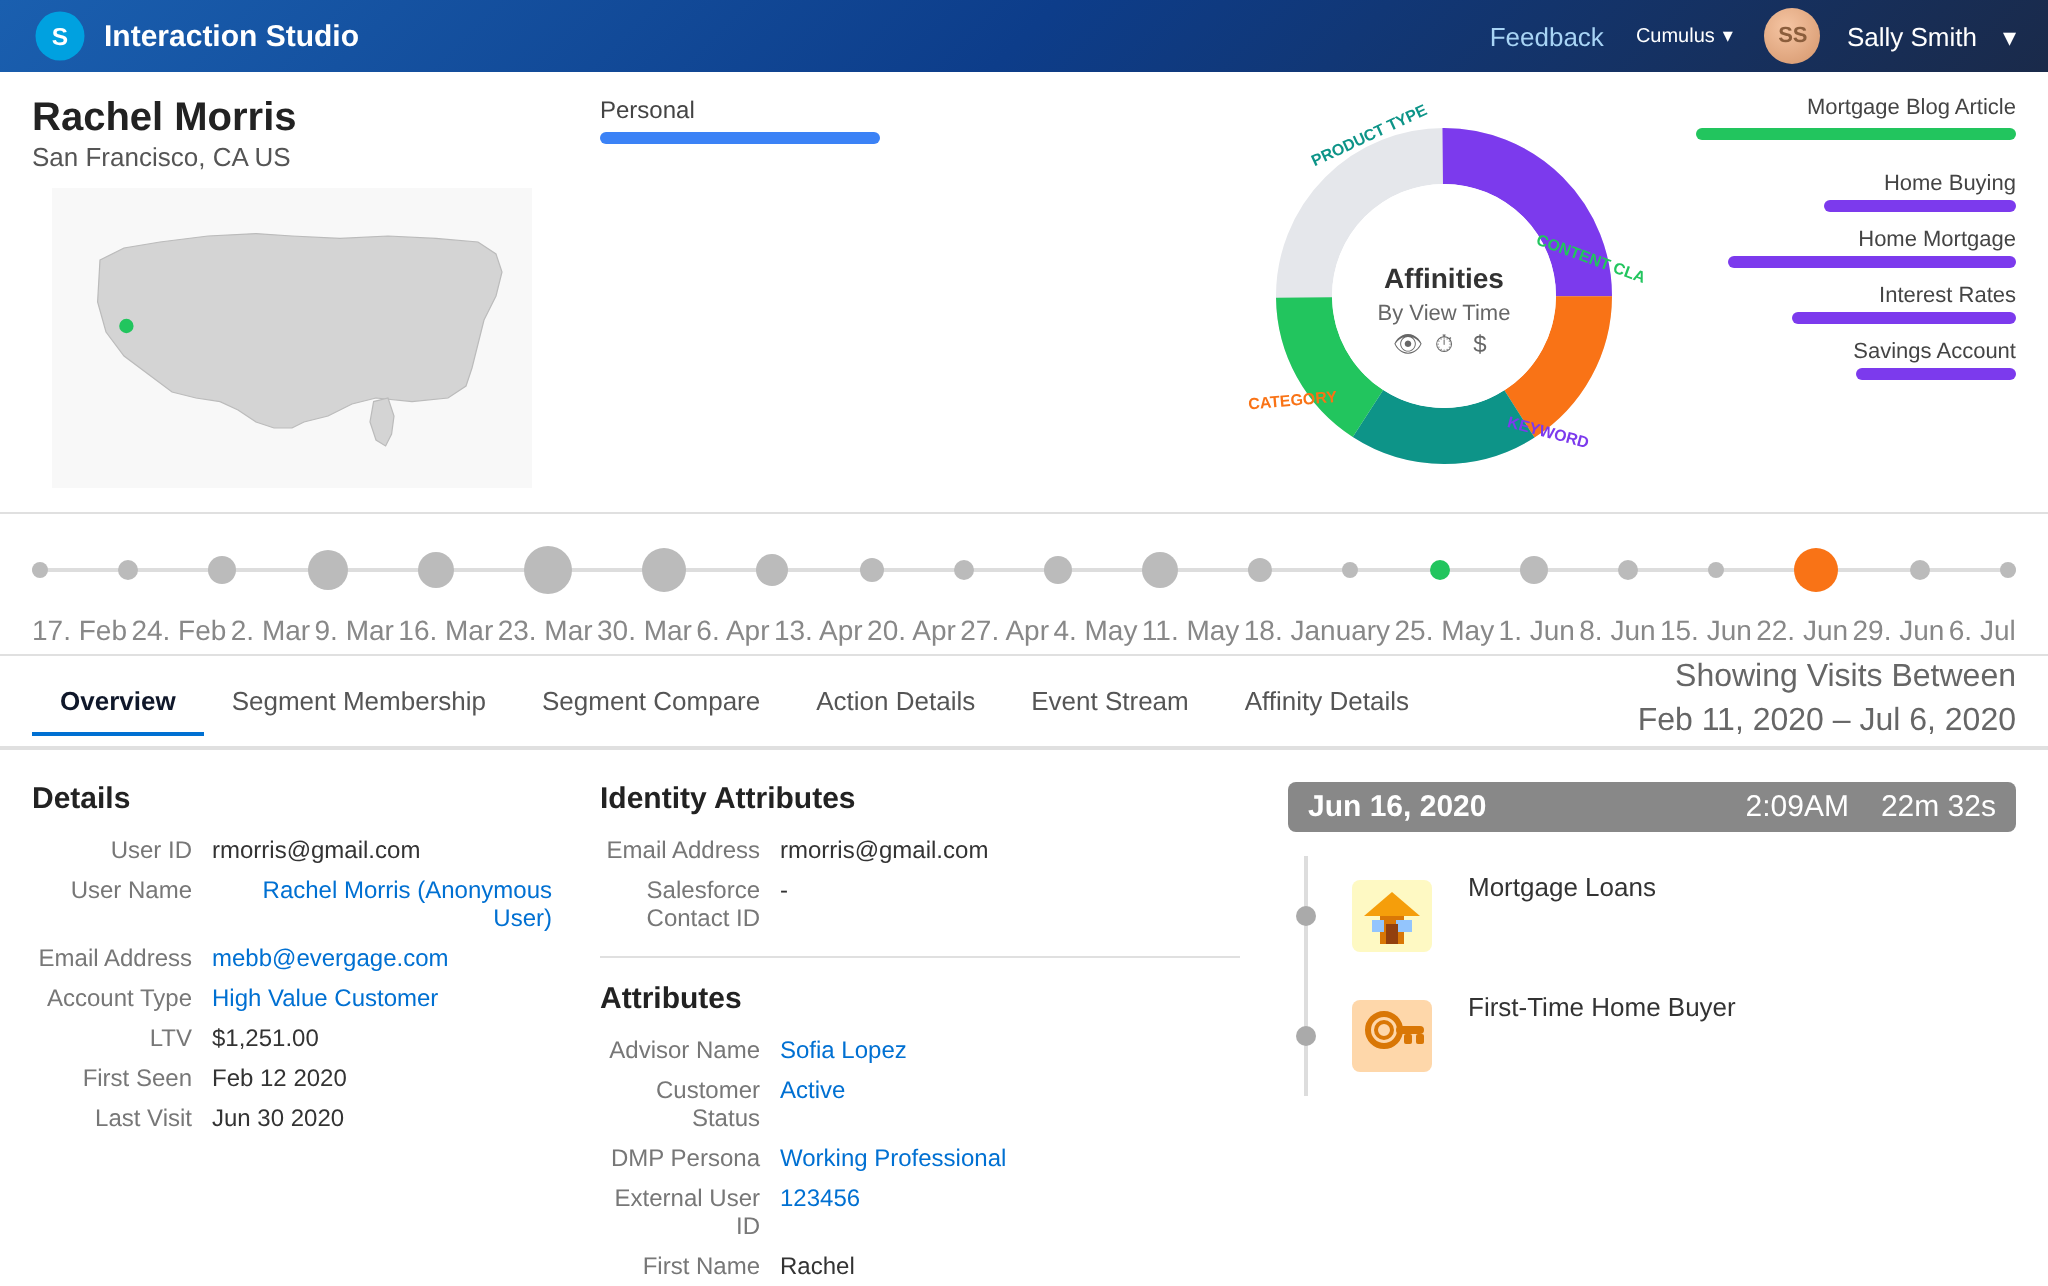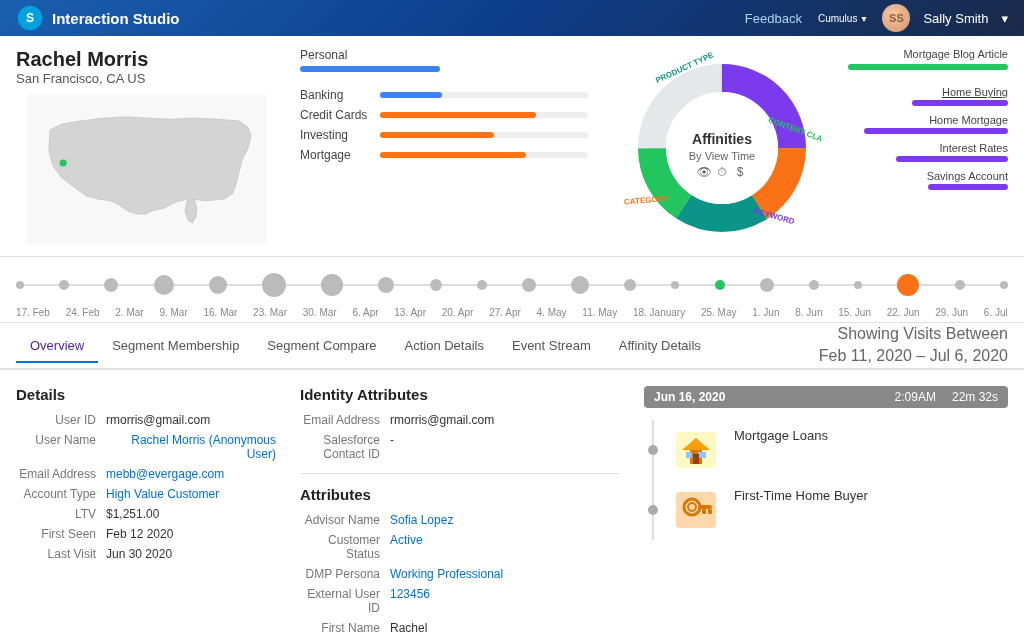--- a/index.html
+++ b/index.html
@@ -103,21 +103,21 @@
     }
     .timeline-dot {
       border-radius: 50%;
       background: #bbb;
     }
     .timeline-dot.green { background: #22c55e; }
     .timeline-dot.orange { background: #f97316; }
     .timeline-labels {
       display: flex;
       justify-content: space-between;
-      font-size: 10px;
+      font-size: 14px;
       color: #888;
       margin-top: 2px;
     }
 
     
     .tabs-section {
       background: white;
       border-bottom: 2px solid #e0e0e0;
       display: flex;
       align-items: center;
@@ -127,23 +127,23 @@
     .tabs { display: flex; gap: 0; }
     .tab {
       padding: 8px 14px;
       font-size: 13px;
       cursor: pointer;
       color: #555;
       border-bottom: 2px solid transparent;
       margin-bottom: -2px;
     }
     .tab.active {
-      color: #4c1d95;
+      color: #0f172a;
       border-bottom: 2px solid #0070d2;
-      font-weight: 400;
+      font-weight: 700;
     }
     .showing-visits {
       font-size: 16px;
       color: #666;
       text-align: right;
       line-height: 1.4;
     }
 
     
     .details-section {
@@ -166,21 +166,21 @@
 
     
     .event-header {
       display: flex;
       align-items: center;
       background: #888;
       color: white;
       padding: 4px 10px;
       border-radius: 4px;
       gap: 16px;
-      font-size: 12px;
+      font-size: 15px;
       margin-bottom: 12px;
     }
     .event-date { font-weight: 600; }
     .event-time { margin-left: auto; }
     .event-duration { }
 
     .event-item {
       display: flex;
       gap: 12px;
       padding: 8px 0;
@@ -262,47 +262,20 @@
         <circle cx="62" cy="115" r="6" fill="#22c55e"></circle>
       </svg>
     </div>
   </div>
 
   <div style="flex:1; padding: 0 8px;">
     <div style="margin-bottom:12px;">
       <div class="personal-label">Personal</div>
       <div class="personal-bar"></div>
     </div>
-    <div id="category-bars">
-
-    <div class="affinity-row">
-    <span class="affinity-label">Banking</span>
-    <div class="affinity-bar-container">
-      <div class="affinity-bar blue" style="width:30%"></div>
-    </div>
-  </div>
-        <div class="affinity-row">
-    <span class="affinity-label">Credit Cards</span>
-    <div class="affinity-bar-container">
-      <div class="affinity-bar orange" style="width:75%"></div>
-    </div>
-  </div>
-        <div class="affinity-row">
-    <span class="affinity-label">Investing</span>
-    <div class="affinity-bar-container">
-      <div class="affinity-bar orange" style="width:55%"></div>
-    </div>
-  </div>
-        <div class="affinity-row">
-    <span class="affinity-label">Mortgage</span>
-    <div class="affinity-bar-container">
-      <div class="affinity-bar orange" style="width:70%"></div>
-    </div>
-  </div>
-      </div>
   </div>
 
   <div class="affinities-chart-section">
     <div class="chart-wrapper">
 
       <div style="position:relative; width:200px; height:200px;">
         
         <svg width="200" height="200" viewBox="0 0 200 200">
 
           <circle cx="100" cy="100" r="70" fill="none" stroke="#e5e7eb" stroke-width="28"></circle>
@@ -331,21 +304,21 @@
         </svg>
       </div>
     </div>
   </div>
 
   <div class="affinity-keywords">
     <div style="font-size:11px; color:#444; text-align:right; margin-bottom:4px;">Mortgage Blog Article</div>
     <div style="height:6px; background:#22c55e; border-radius:3px; width:100%; margin-bottom:16px;"></div>
     <div id="keyword-bars">
 
-    <div style="display: flex; flex-direction: column; align-items: flex-end; margin-bottom: 8px; text-decoration: underline;">
+    <div style="display: flex; flex-direction: column; align-items: flex-end; margin-bottom: 8px;">
     <span style="font-size:11px;color:#444;margin-bottom:2px;">Home Buying</span>
     <div style="height:6px;border-radius:3px;width:60%;background:#7c3aed;"></div>
   </div>
         <div style="display: flex; flex-direction: column; align-items: flex-end; margin-bottom: 8px;">
     <span style="font-size:11px;color:#444;margin-bottom:2px;">Home Mortgage</span>
     <div style="height:6px;border-radius:3px;width:90%;background:#7c3aed;"></div>
   </div>
         <div style="display: flex; flex-direction: column; align-items: flex-end; margin-bottom: 8px;">
     <span style="font-size:11px;color:#444;margin-bottom:2px;">Interest Rates</span>
     <div style="height:6px;border-radius:3px;width:70%;background:#7c3aed;"></div>

